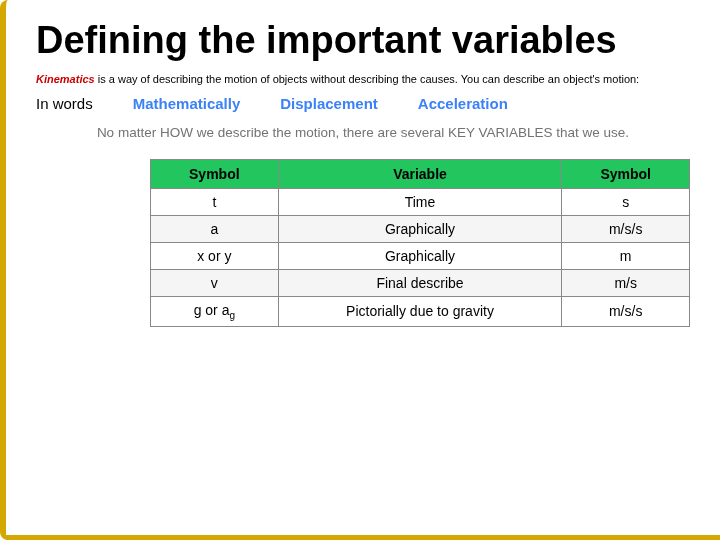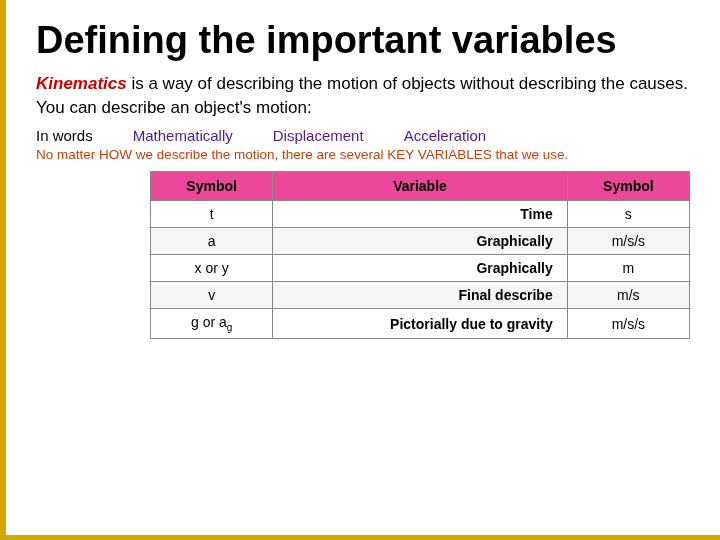--- a/index.html
+++ b/index.html
@@ -11,80 +11,82 @@
       font-family: Arial, sans-serif;
       overflow: hidden;
     }
 
     .page {
       width: 720px;
       height: 540px;
       padding: 20px 30px 32px 30px;
       border-left: 6px solid #d4a800;
       position: relative;
+      border-radius: 8px;
     }
 
     .title {
       font-size: 38px;
       font-weight: bold;
       color: #000000;
       margin-bottom: 10px;
       line-height: 1.1;
     }
 
     .intro-text {
-      font-size: 17px;
+      font-size: 11px;
       color: #000000;
       margin-bottom: 8px;
       line-height: 1.4;
     }
 
     .intro-text .kinematics {
       color: #cc0000;
       font-style: italic;
       font-weight: bold;
     }
 
     .nav-row {
       display: flex;
       gap: 40px;
-      margin-bottom: 2px;
+      margin-bottom: 12px;
       font-size: 15px;
     }
 
     .nav-row .nav-item {
       color: #000000;
     }
 
     .nav-row .nav-item.highlighted {
-      color: #4c1d95;
-      font-weight: normal;
+      color: #3b82f6;
+      font-weight: bold;
     }
 
     .body-text {
       font-size: 13.5px;
-      color: #c2410c;
-      margin-bottom: 6px;
+      color: #737373;
+      margin-bottom: 16px;
       line-height: 1.4;
+      text-align: center;
     }
 
     .table-container {
       display: flex;
       justify-content: flex-end;
       margin-top: 2px;
     }
 
     table {
       border-collapse: collapse;
       width: 540px;
       font-size: 14px;
     }
 
     table thead tr {
-      background-color: #ec4899;
+      background-color: #22c55e;
     }
 
     table thead th {
       border: 1px solid #888888;
       padding: 6px 14px;
       text-align: center;
       font-weight: bold;
       color: #000;
     }
 
@@ -97,22 +99,21 @@
     }
 
     table tbody td {
       border: 1px solid #888888;
       padding: 5px 14px;
       text-align: center;
       color: #000;
     }
 
     table tbody td.var-col {
-      text-align: right;
-      font-weight: bold;
+      text-align: center;
     }
 
     .sub {
       font-size: 10px;
       vertical-align: sub;
     }
 
     .bottom-line {
       position: absolute;
       bottom: 0;

